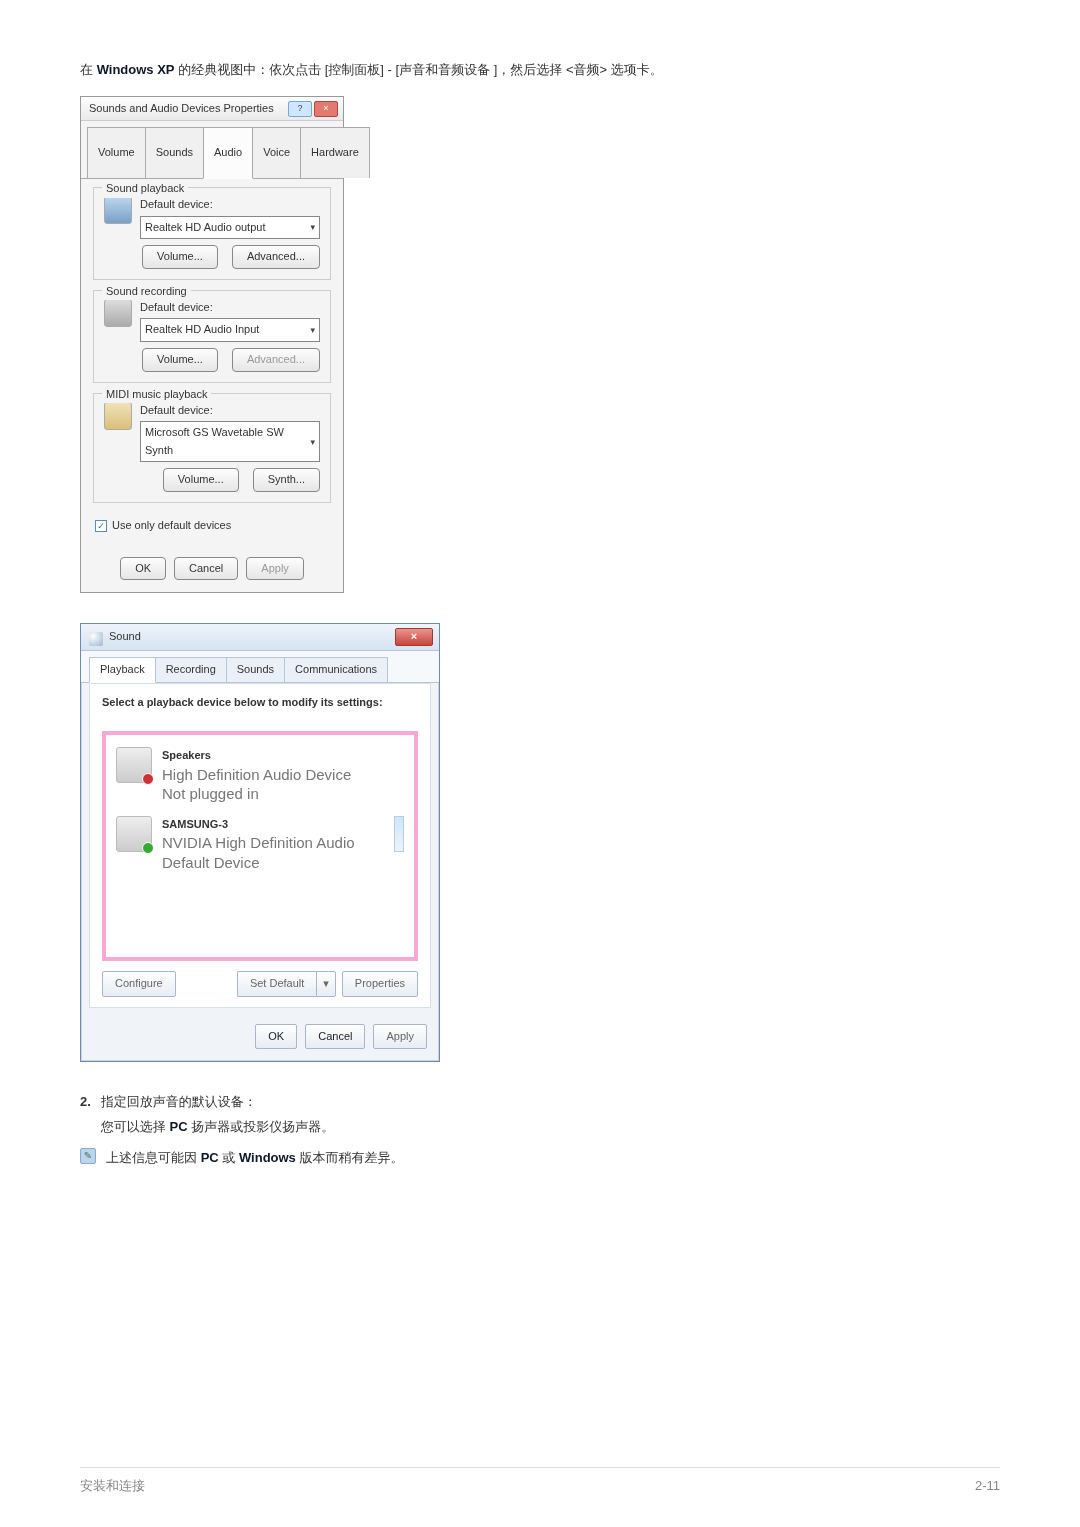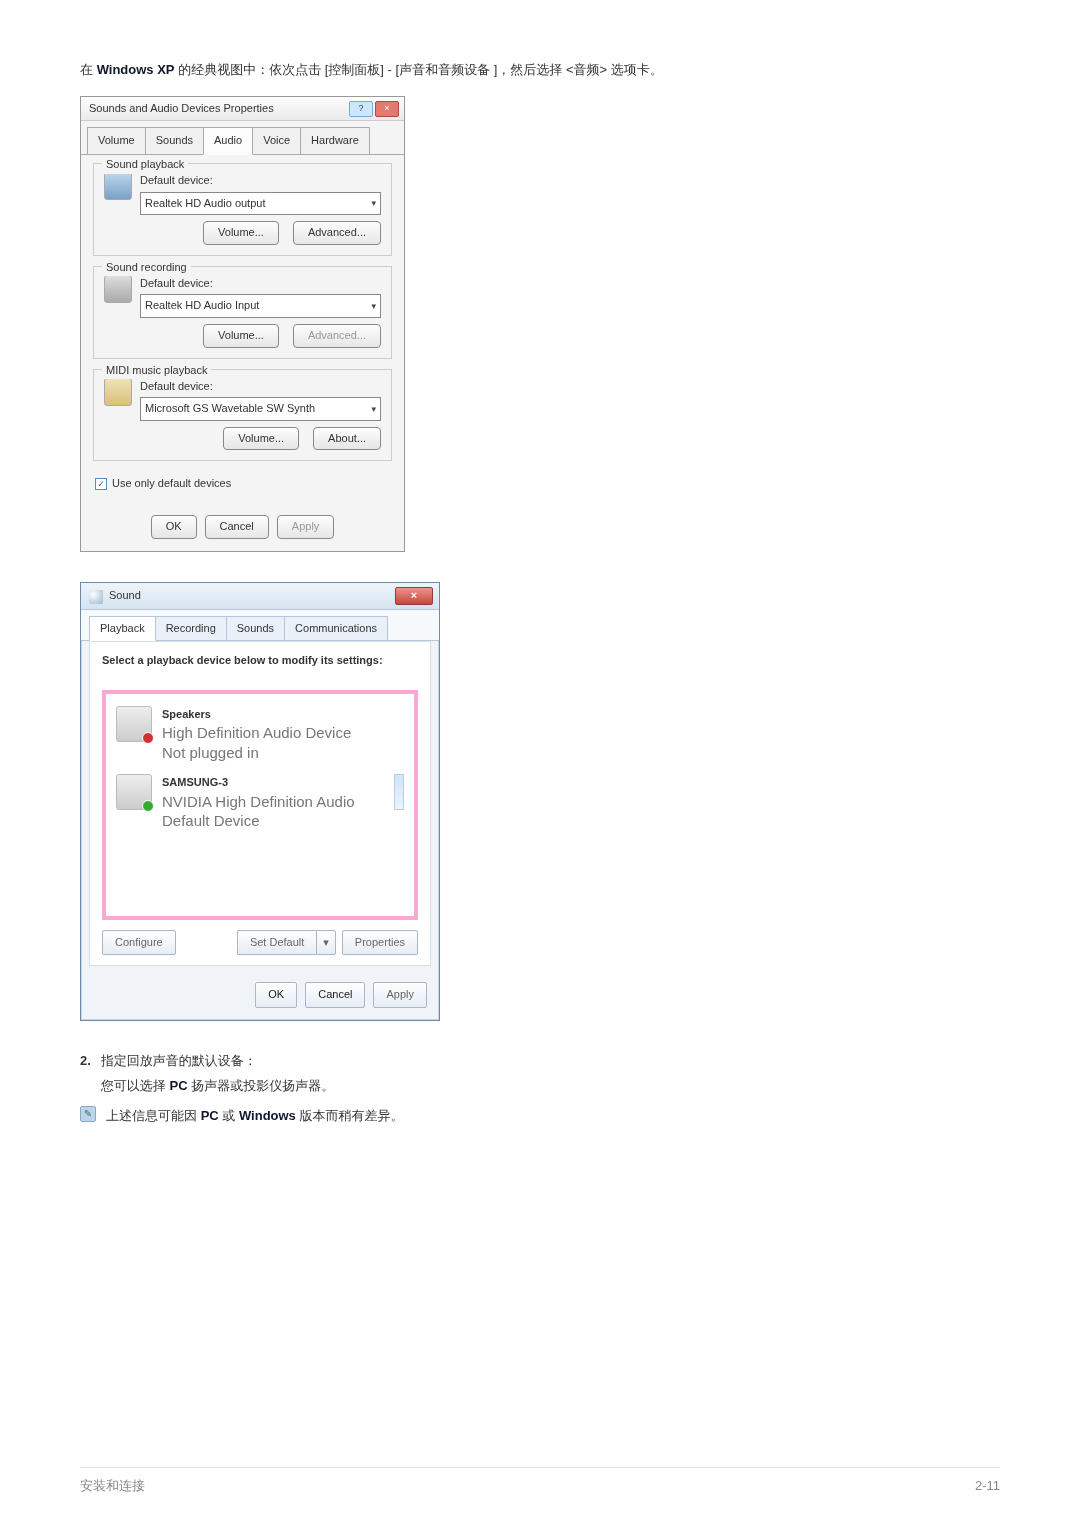--- a/index.html
+++ b/index.html
@@ -12,42 +12,42 @@
     font-size: 13px;
     line-height: 1.6;
   }
   .page { padding: 60px 80px 40px 80px; min-height: 1527px; position: relative; }
   .intro { margin-bottom: 15px; }
   .bold { font-weight: bold; color: #0f172a; }
 
   
   .dialog-xp {
     border: 1px solid #999;
-    width: 325px;
+    width: 264px;
     background: #f4f4f4;
     font-size: 11px;
     font-family: Tahoma, Arial, sans-serif;
     margin-bottom: 30px;
     margin-top: 10px;
   }
   .dialog-xp .titlebar {
     display: flex; justify-content: space-between; align-items: center;
     padding: 3px 5px 3px 8px; background: linear-gradient(#fdfdfd,#eaeaea);
     border-bottom: 1px solid #ccc;
   }
   .dialog-xp .winbtns { display: flex; gap: 2px; }
   .dialog-xp .winbtn {
     width: 24px; height: 16px; font-size: 9px; display: inline-flex;
     align-items: center; justify-content: center; border-radius: 2px;
   }
   .winbtn.help { background: #cfe6ff; border:1px solid #7aa7d7; color:#345; }
   .winbtn.close { background: #e37a6f; border:1px solid #b3483e; color:#fff; }
   .xp-tabs { display:flex; border-bottom:1px solid #aaa; padding: 6px 6px 0 6px; }
   .xp-tab {
-    padding: 4px 10px; border:1px solid #aaa; border-bottom:none;
+    padding: 16px 10px; border:1px solid #aaa; border-bottom:none;
     background:#f0f0f0; margin-right:-1px; font-size:11px;
   }
   .xp-tab.active { background:#fcfcfc; position:relative; z-index:2; border-bottom:1px solid #fcfcfc; margin-bottom:-1px; }
   .xp-body { padding: 8px 12px; }
   .group { border:1px solid #ccc; padding: 8px 10px 10px 10px; margin-bottom:10px; position:relative; }
   .group-title { position:absolute; top:-8px; left:8px; background:#f4f4f4; padding:0 4px; font-size:11px; }
   .row { display:flex; align-items:flex-start; gap:8px; }
   .devicon { width:28px; height:28px; background:#d0d0d0; border:1px solid #aaa; border-radius:3px; flex:none; }
   .devicon.spk { background: linear-gradient(#bcd6ef,#7aa0c8); }
   .devicon.mic { background: linear-gradient(#ddd,#aaa); }
@@ -206,21 +206,21 @@
           <div class="fldcol">
             <div class="label">Default device:</div>
             <div class="select-xp">
               <span>Microsoft GS Wavetable SW Synth</span>
               <span class="arrow">▾</span>
             </div>
           </div>
         </div>
         <div class="btnrow">
           <span class="btn-xp">Volume...</span>
-          <span class="btn-xp">About...</span>
+          <span class="btn-xp">Synth...</span>
         </div>
       </div>
 
       <div class="chk">
         <span class="chkbox">✓</span>
         <span>Use only default devices</span>
       </div>
     </div>
     <div class="xp-footer">
       <span class="btn-xp">OK</span>

